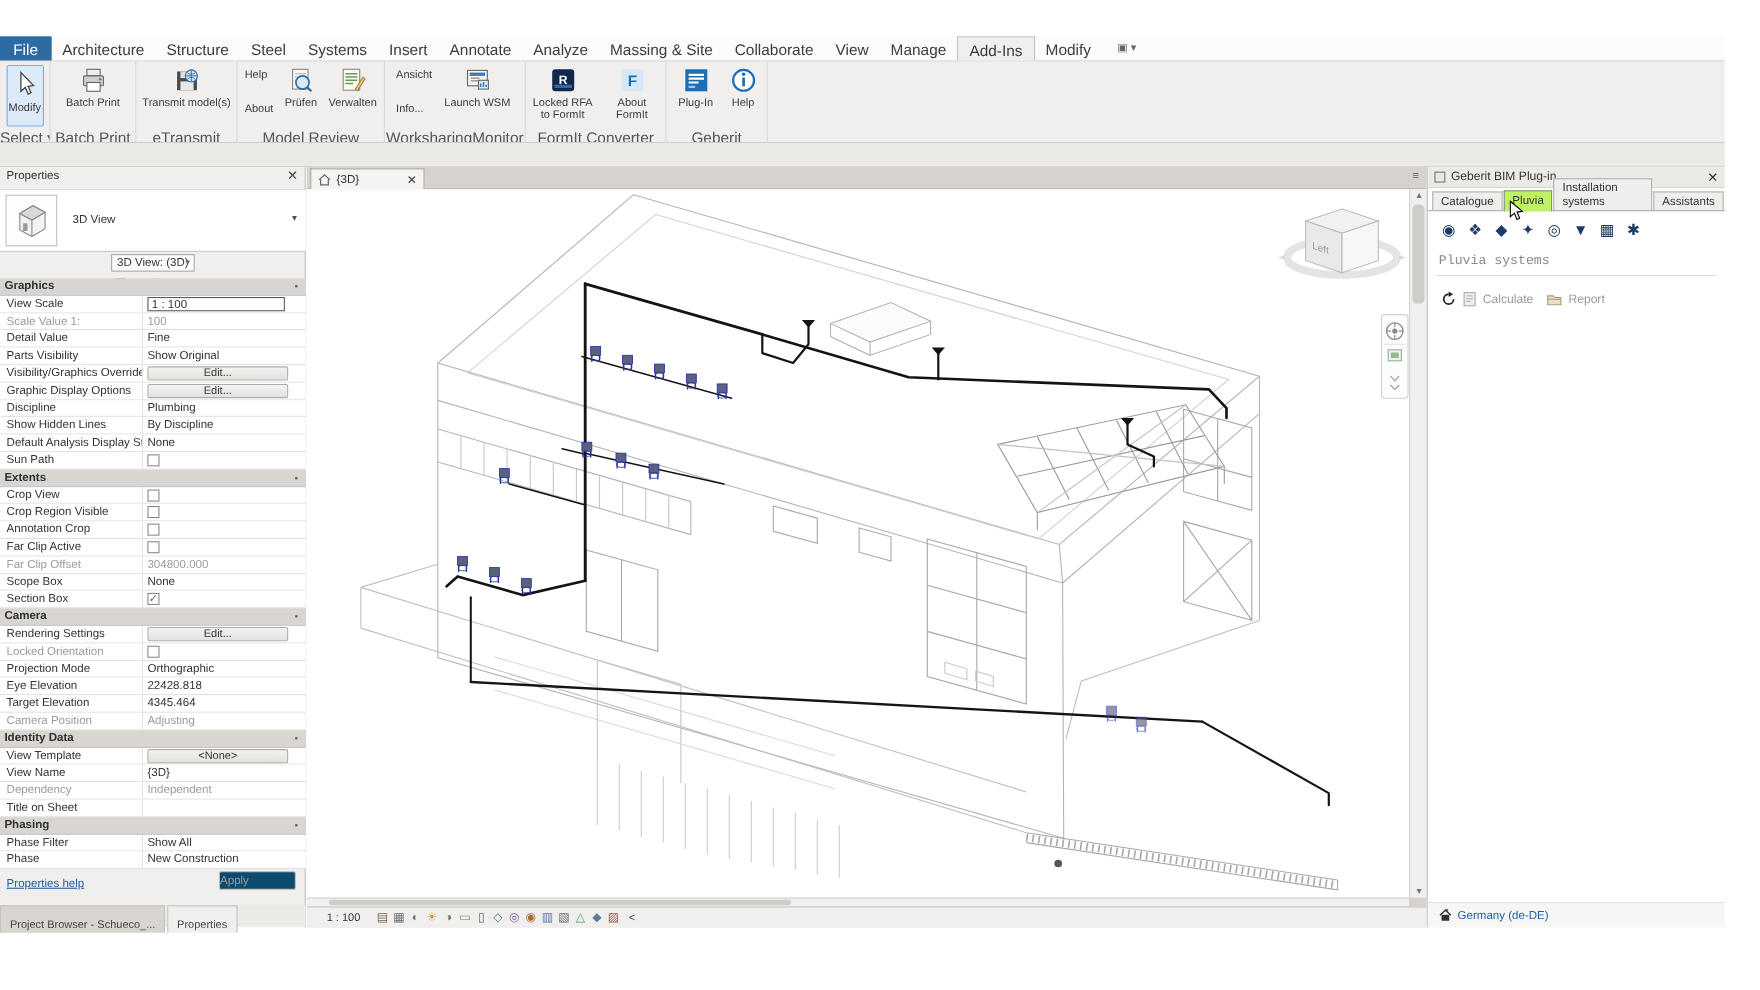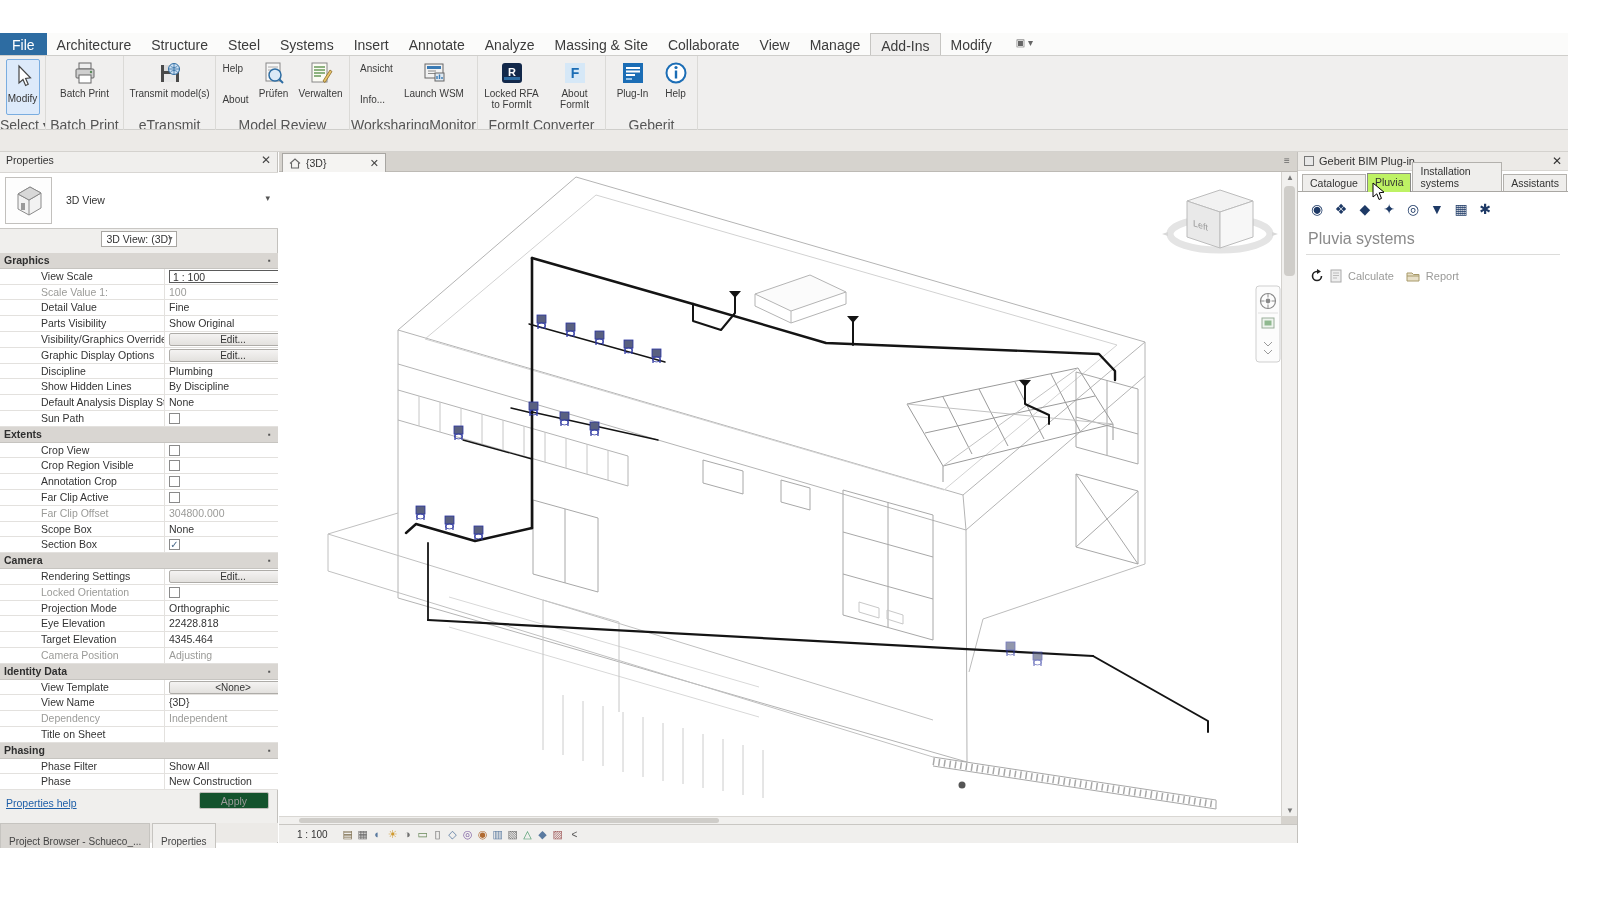--- a/index.html
+++ b/index.html
@@ -35,31 +35,31 @@
   .type-box { position:absolute; left:0; top:20px; width:278px; height:57px; background:#fff; border-top:1px solid #d8d6d3; border-bottom:1px solid #c9c7c4; }
   .type-thumb { position:absolute; left:5px; top:4px; width:47px; height:47px; border:1px solid #c2c0bd; background:#fdfdfd; }
   .type-name { position:absolute; left:66px; top:21px; color:#333; }
   .type-caret { position:absolute; right:8px; top:20px; color:#555; font-size:9px; }
   .inst-row { position:absolute; left:0; top:79px; width:278px; height:22px; display:flex; align-items:center; padding:0 4px; gap:4px;flex-direction:column; }
   .inst-dd { flex:1; height:17px; background:#fff; border:1px solid #a8a6a2; padding:1px 4px; position:relative; color:#333; }
   .inst-dd .dd-caret { position:absolute; right:3px; top:2px; color:#666; font-size:8px; }
   .edit-type-btn { display:flex; align-items:center; gap:11px; padding:1px 4px; color:#333; }
   .grid { position:absolute; left:0; top:101px; width:278px; }
   .prow { display:flex; height:15.8px; line-height:15.5px; border-bottom:1px solid #e3e1de; background:#fff; }
-  .prow .plabel { width:130px; padding-left:6px; border-right:1px solid #e3e1de; color:#333; overflow:hidden; white-space:nowrap;margin-left:35px; }
+  .prow .plabel { width:130px; padding-left:6px; border-right:1px solid #e3e1de; color:#333; overflow:hidden; white-space:nowrap; }
   .prow .pvalue { flex:1; padding-left:4px; color:#333; overflow:hidden; white-space:nowrap; position:relative; }
   .prow.section { background:#d9d6d2; border-bottom:1px solid #c6c4c0; color:#2f2f2f; font-weight:bold; padding-left:4px; }
   .prow.section .seclabel { flex:1; }
   .prow.section .secglyph { width:10px; color:#555; font-weight:normal; font-size:8px; }
   .prow.muted .plabel, .prow.muted .pvalue { color:#9b9b98; }
   .pinput { display:inline-block; min-width:125px; border:1px solid #5a5a5a; background:#fff; padding:0 3px; height:13.5px; line-height:13px; margin-top:1px; }
   .pbtn { display:inline-block; width:128px; text-align:center; background:linear-gradient(#f4f3f2,#e3e1de); border:1px solid #aeaca8; border-radius:2px; height:13.5px; line-height:12.5px; margin-top:1px; font-size:10px; color:#333; }
   .chk { display:inline-block; width:11px; height:11px; border:1px solid #8a8a8a; background:#fff; margin-top:2px; font-size:10px; line-height:10px; text-align:center; color:#4a6a8a; }
   .props-help { position:absolute; left:6px; top:645px; color:#1f5fa8; text-decoration:underline; }
-  .apply-btn { position:absolute; right:8px; top:640px; width:70px; height:17px; background:#14532d; border:1px solid #c0beba; border-radius:2px; text-align:center; line-height:16px; color:#9a9a98; }
+  .apply-btn { position:absolute; right:8px; top:640px; width:70px; height:17px; background:#0c4a6e; border:1px solid #c0beba; border-radius:2px; line-height:16px; color:#9a9a98; }
   .props-tabs { position:absolute; left:0; top:671px; width:278px; height:19px; display:flex; gap:2px; background:#eceae7; }
   .ptab { padding:12px 8px; font-size:10px; border:1px solid #c6c4c0; border-bottom:none; background:#d8d5d1; color:#444; white-space:nowrap; overflow:hidden; }
   .ptab.active { background:#f0efed; }
 
   
   .canvas-col { position:absolute; left:279px; top:119px; width:1018px; height:691px; background:#d6d3ce; }
   .viewtab-bar { position:absolute; left:0; top:0; width:100%; height:20px; background:#d6d3ce; border-bottom:1px solid #bdbab5; }
   .viewtab { position:absolute; left:3px; top:1px; width:104px; height:19px; background:#f5f4f2; border:1px solid #a8a6a2; border-bottom:none; display:flex; align-items:center; gap:5px; padding:0 6px; }
   .viewtab .vt-close { margin-left:auto; color:#444; font-size:11px; }
   .dock-mini { position:absolute; right:4px; top:3px; width:12px; height:12px; color:#666; font-size:10px; line-height:12px; text-align:center; }
@@ -78,21 +78,21 @@
   
   .gpanel { position:absolute; left:1297px; top:119px; width:271px; height:691px; background:#fff; border-left:1px solid #c3c1bd; }
   .gtitle { height:19px; background:#eceae7; border-bottom:1px solid #d8d6d2; display:flex; align-items:center; padding:0 6px; gap:5px; }
   .gtitle .gt-close { margin-left:auto; color:#333; font-size:12px; }
   .gpin { width:10px; height:10px; border:1px solid #777; background:#e8e8e8; }
   .gtabs { display:flex; align-items:flex-end; height:19px; padding-left:4px; border-bottom:1px solid #a9a7a3; margin-top:2px; }
   .gtab { font-size:10.5px; padding:2px 7px; border:1px solid #b3b1ad; border-bottom:none; background:#efeeec; color:#333; margin-right:1px; }
   .gtab.active { background:#bef264; padding-bottom:4px; border-color:#8a8a86; position:relative; top:1px; }
   .gtools { display:flex; gap:6px; padding:8px 0 6px 10px; }
   .gico { width:18px; height:18px; font-size:14px; line-height:18px; text-align:center; color:#1e3a66; }
-  .gsection { padding:6px 10px 4px; color:#8a8a8a; font-size:16px; }
+  .gsection { padding:6px 10px 4px; color:#8a8a8a; font-size:12px;font-family:Liberation Mono, monospace; }
   .ghr { border-top:1px solid #dcdcda; margin:2px 8px 0; }
   .gactions { display:flex; align-items:center; gap:6px; padding:14px 0 0 12px; color:#9a9a98; font-size:11px; }
   .gactions .alabel { margin-right:6px; }
   .gbottom { position:absolute; left:0; bottom:0; width:100%; height:23px; background:#f7f6f5; border-top:1px solid #e0dedb; display:flex; align-items:center; gap:5px; padding-left:10px; color:#1f5fa8; font-size:10.5px; }
 </style>
 </head>
 <body>
 
 <div class="app">
 
@@ -616,18 +616,26 @@
           <rect x="1" y="1" width="10" height="12" fill="#eee" stroke="#aaa"></rect>
           <path d="M3 4 h6 M3 6.5 h6 M3 9 h4" stroke="#bbb"></path>
         </svg>
       <span class="alabel">Calculate</span>
       <svg width="14" height="12" viewBox="0 0 14 12">
           <path d="M1 3 h5 l1.5 1.5 H13 V11 H1 Z" fill="#e8e0c8" stroke="#a89a6a"></path>
           <path d="M1 6 h12" stroke="#a89a6a"></path>
         </svg>
       <span class="alabel">Report</span>
     </div>
+    <div class="gbottom">
+      <svg width="12" height="12" viewBox="0 0 12 12">
+          <path d="M1 6 L6 1.5 L11 6" fill="none" stroke="#333" stroke-width="1.3"></path>
+          <path d="M2.5 5.5 V11 H9.5 V5.5" fill="#333"></path>
+          <path d="M6 1.5 V0.5 h2.5 v1.5 h-2.5" fill="#333"></path>
+        </svg>
+      <span>Germany (de-DE)</span>
+    </div>
   </div>
 
   <svg class="cursor-svg" style="left:1372px;top:149px" width="13" height="19" viewBox="0 0 13 19">
     <path d="M1 1 L1 15 L4.8 11.8 L7 17.5 L9.5 16.4 L7.2 10.8 L12 10.2 Z" fill="#fff" stroke="#000" stroke-width="1"></path>
   </svg>
 </div>
 
 </body></html>

